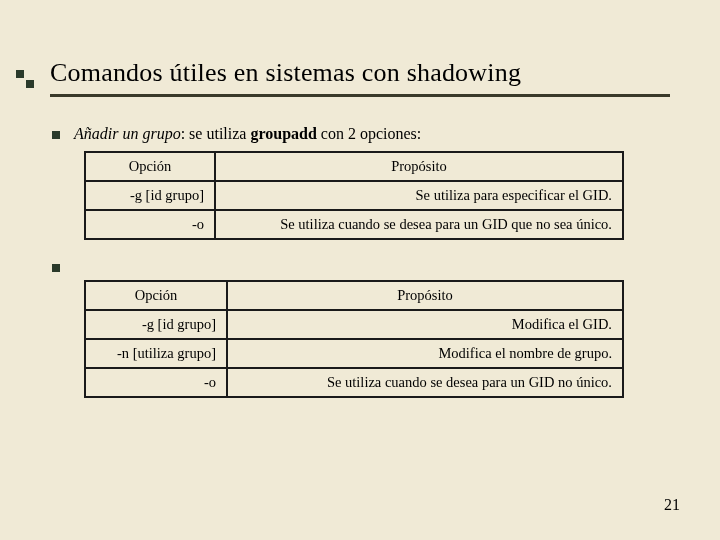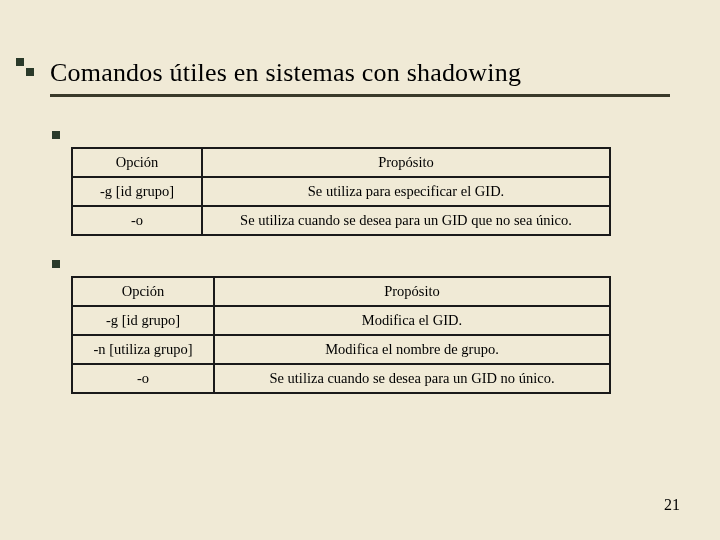--- a/index.html
+++ b/index.html
@@ -10,21 +10,21 @@
     font-family: Georgia, 'Times New Roman', serif;
     color: #000;
     position: relative;
     overflow: hidden;
   }
   .slide {
     padding: 58px 50px 20px 50px;
   }
   .title-row {
     display: flex;
-    align-items: flex-start;
+    align-items: flex-end;
     gap: 16px;
     margin-bottom: 6px;
     margin-left: -34px;
   }
   .title-bullet {
     width: 18px;
     height: 18px;
     position: relative;
     flex-shrink: 0;
   }
@@ -70,27 +70,27 @@
     margin-top: 6px;
     flex-shrink: 0;
   }
   .bullet-text {
     font-size: 16px;
   }
   .italic { font-style: italic; }
   .bold { font-weight: bold; }
   table {
     border-collapse: collapse;
-    margin-left: 21px;
+    margin-left: 34px;
     font-size: 14.5px;
   }
   table td, table th {
     border: 2px solid #1a1a1a;
     padding: 5px 10px;
-    text-align: center;
+    text-align: right;
     font-weight: normal;
     vertical-align: middle;
   }
   table th { text-align: center; }
   table .col-opt { }
   .page-num {
     position: absolute;
     right: 40px;
     bottom: 26px;
     font-size: 16px;
@@ -104,20 +104,23 @@
 
   <div class="title-row">
     <div class="title-bullet"></div>
     <h1>Comandos útiles en sistemas con shadowing</h1>
   </div>
   <div class="underline"></div>
 
   <div class="section">
     <div class="bullet-line">
       <div class="sq"></div>
+      <div class="bullet-text">
+        <span class="italic">Añadir un grupo</span><span>: se utiliza </span><span class="bold">groupadd</span><span> con 2 opciones:</span>
+      </div>
     </div>
     <table>
       <colgroup>
           <col style="width:130px">
           <col style="width:408px">
         </colgroup>
       <tbody>
           <tr>
         <th>Opción</th>
         <th>Propósito</th>

